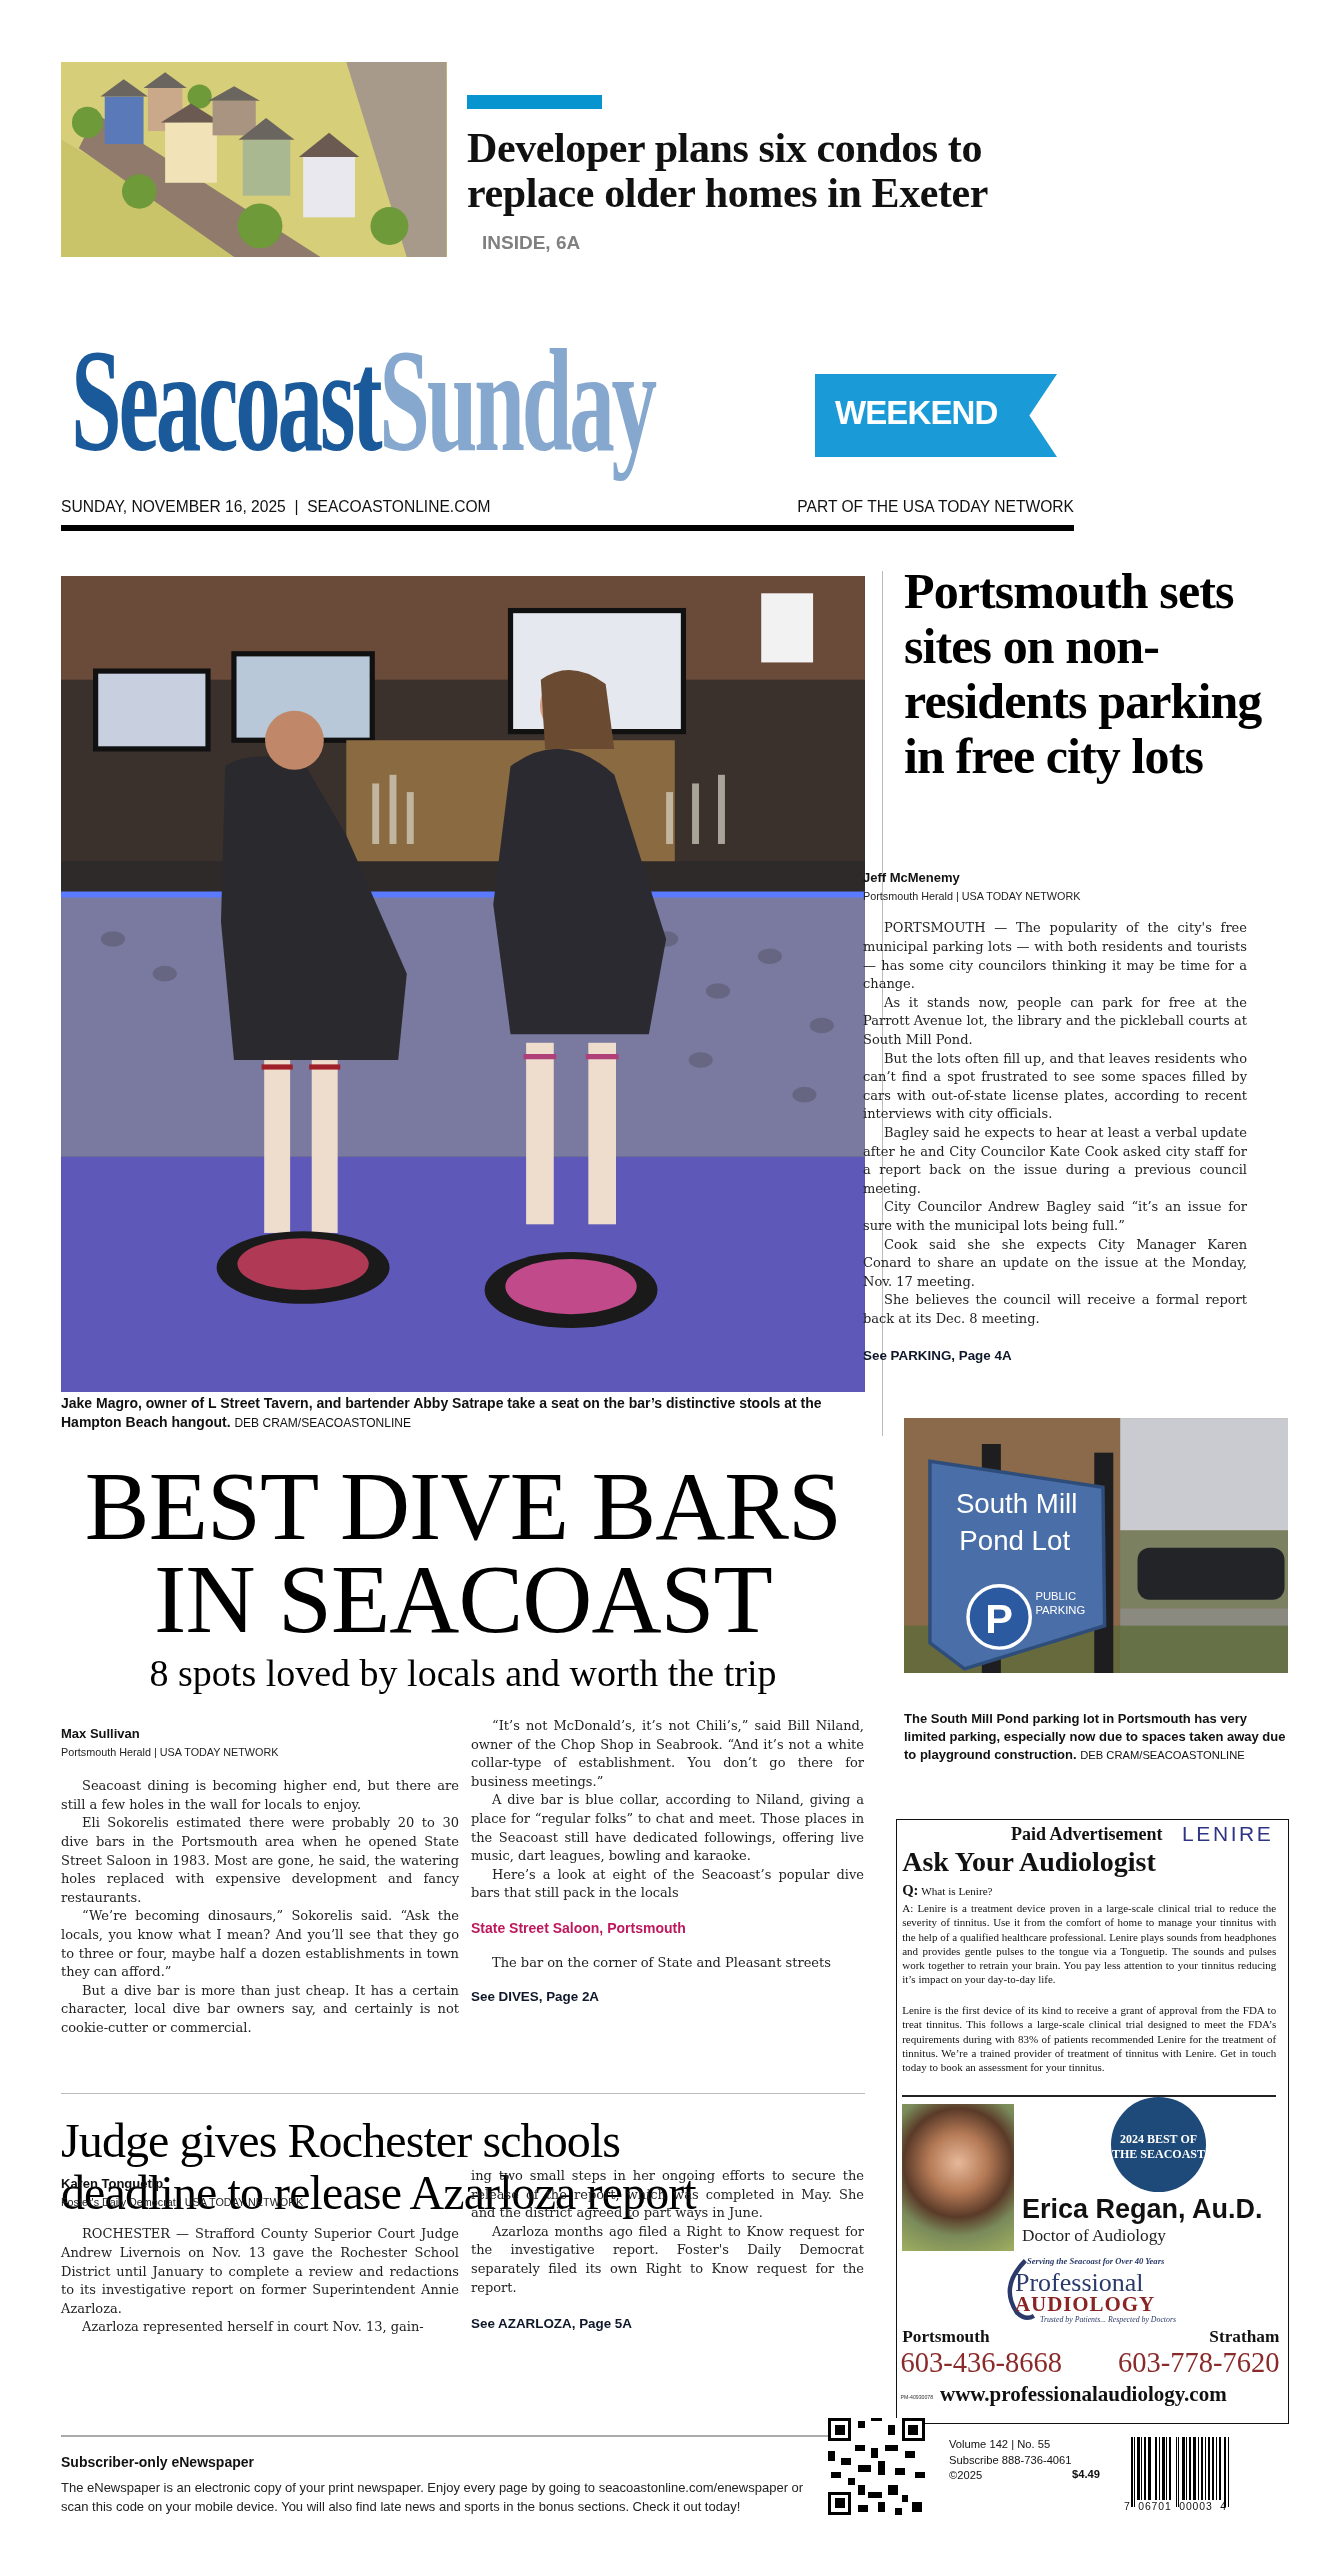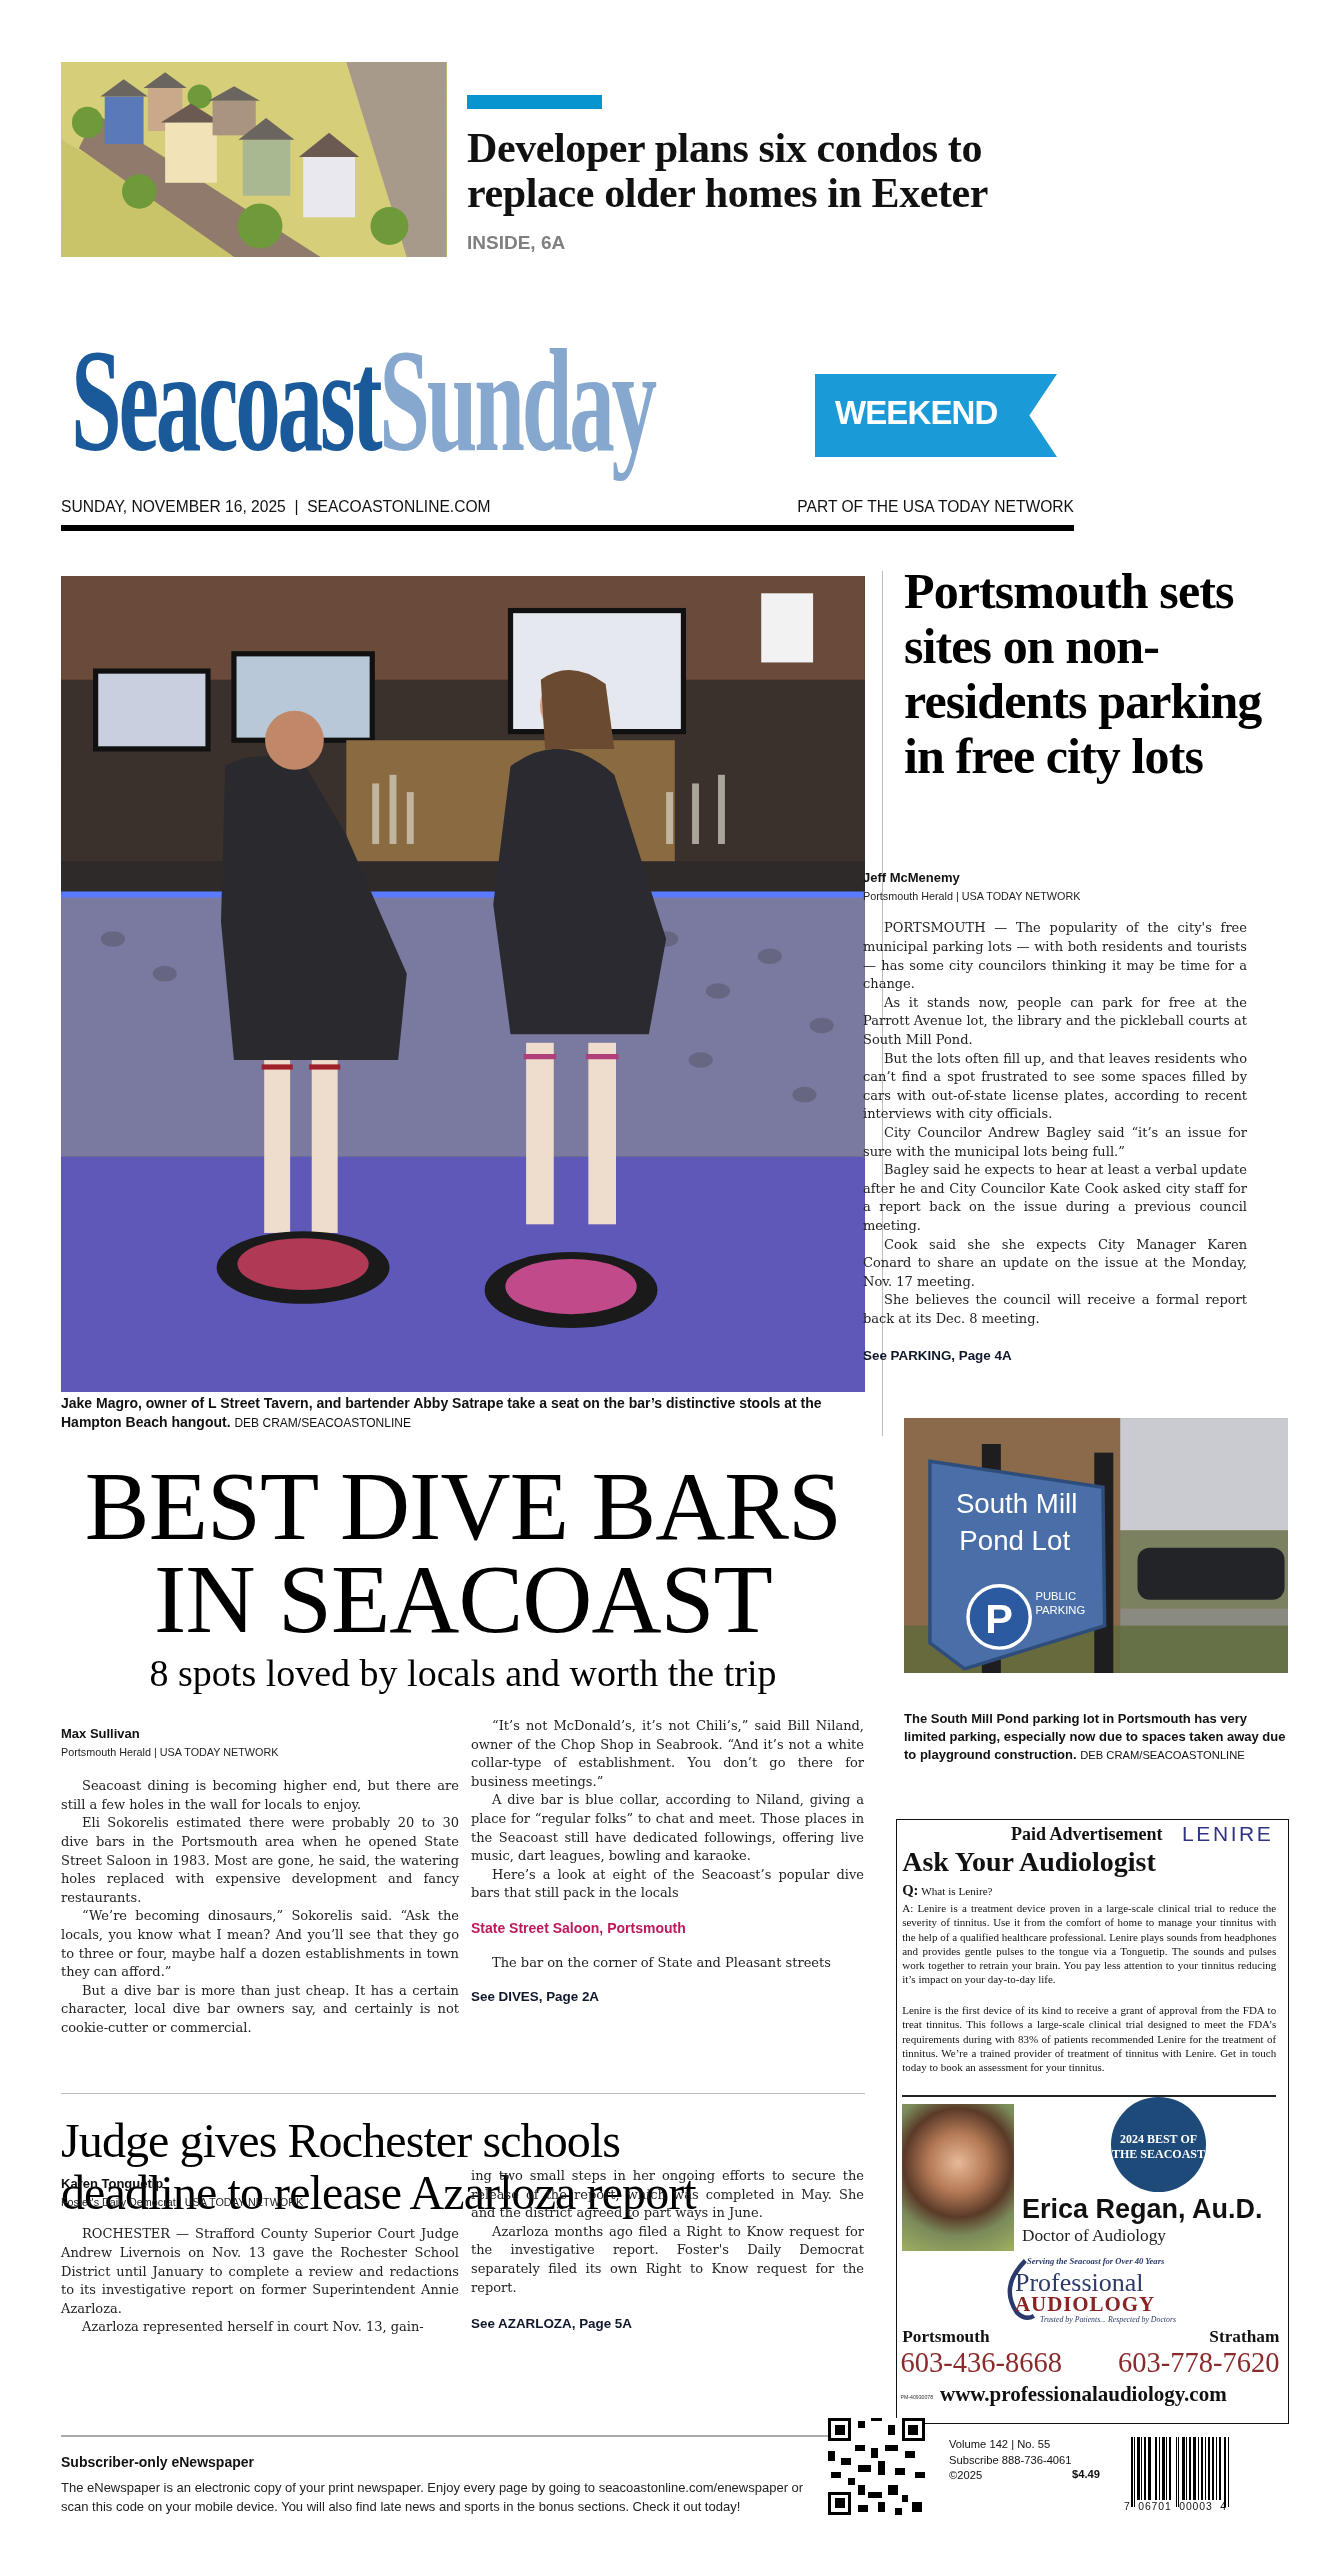--- a/index.html
+++ b/index.html
@@ -6,21 +6,21 @@
   html, body { width: 1333px; height: 2576px; background: #ffffff; overflow: hidden; }
   body { position: relative; font-family: "DejaVu Serif", serif; color: #111; }
   .abs { position: absolute; }
 
   
   #teaser-img { left: 61px; top: 62px; width: 386px; height: 195px; overflow: hidden;
     background: linear-gradient(160deg, #d9d080 0%, #cfc76a 40%, #b9b25a 100%); }
   #teaser-bar { left: 467px; top: 95px; width: 135px; height: 14px; background: #0794cf; }
   #teaser-headline { left: 467px; top: 126px; width: 623px; font-family: "Liberation Serif", serif;
     font-weight: bold; font-size: 42px; line-height: 45px; letter-spacing: -0.4px; color: #111; }
-  #teaser-ref { left: 467px; top: 232px; font-family: "Liberation Sans", sans-serif;
+  #teaser-ref { left: 482px; top: 232px; font-family: "Liberation Sans", sans-serif;
     font-weight: bold; font-size: 19px; color: #808080; }
 
   
   #logo { left: 71px; top: 327px; height: 156px; white-space: nowrap;
     font-family: "Liberation Serif", serif; font-weight: bold; font-size: 147px; line-height: 147px;
     letter-spacing: -5.2px; transform: scaleX(0.62); transform-origin: left top; }
   #logo .seacoast { color: #1a5a9b; }
   #logo .sunday { color: #86a8cf; }
   #weekend-flag { left: 815px; top: 374px; width: 242px; height: 83px; }
   #weekend-label { left: 835px; top: 394px; font-family: "Liberation Sans", sans-serif; font-weight: bold;
@@ -278,22 +278,22 @@
 </div>
 
 <div id="park-headline" class="abs">Portsmouth sets sites on non-residents parking in free city lots</div>
 <div id="park-text" class="abs">
   <div class="byline">Jeff McMenemy</div>
   <div class="affil" style="margin-top:5.2px;">Portsmouth Herald | USA TODAY NETWORK</div>
   <div class="body-text" style="margin-top:17.3px;">
     <p>PORTSMOUTH — The popularity of the city's free municipal parking lots — with both residents and tourists — has some city councilors thinking it may be time for a change.</p>
     <p>As it stands now, people can park for free at the Parrott Avenue lot, the library and the pickleball courts at South Mill Pond.</p>
     <p>But the lots often fill up, and that leaves residents who can’t find a spot frustrated to see some spaces filled by cars with out-of-state license plates, according to recent interviews with city officials.</p>
+    <p>Bagley said he expects to hear at least a verbal update after he and City Councilor Kate Cook asked city staff for a report back on the issue during a previous council meeting.</p>
     <p>City Councilor Andrew Bagley said “it’s an issue for sure with the municipal lots being full.”</p>
-    <p>Bagley said he expects to hear at least a verbal update after he and City Councilor Kate Cook asked city staff for a report back on the issue during a previous council meeting.</p>
     <p>Cook said she she expects City Manager Karen Conard to share an update on the issue at the Monday, Nov. 17 meeting.</p>
     <p>She believes the council will receive a formal report back at its Dec. 8 meeting.</p>
   </div>
   <div class="jump" style="margin-top:19px;">See PARKING, Page 4A</div>
 </div>
 
 <div id="park-photo" class="abs">
   <svg width="384" height="289" viewBox="0 0 444 334">
     <rect width="444" height="334" fill="#8a6a4a"></rect>
     <rect x="250" y="0" width="194" height="130" fill="#c9cbd0"></rect>

